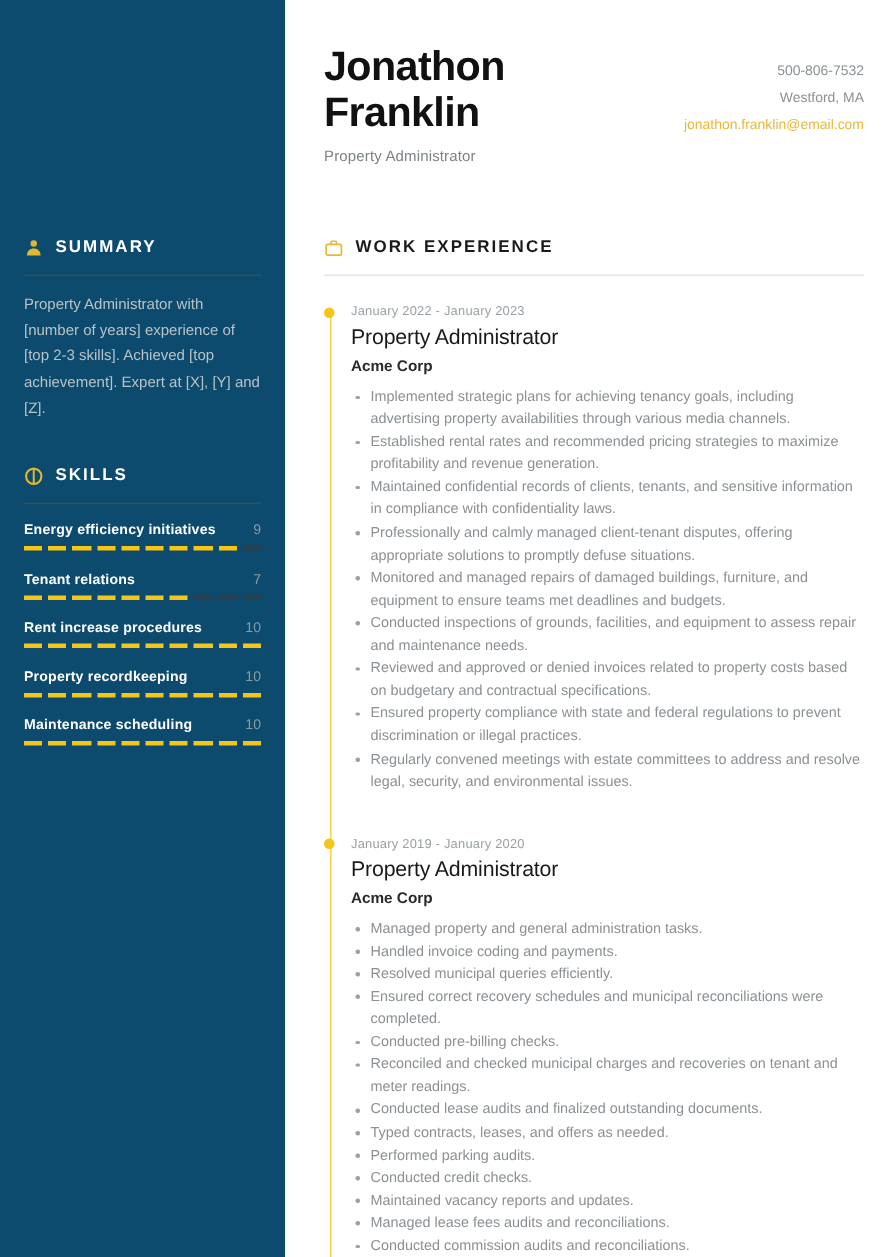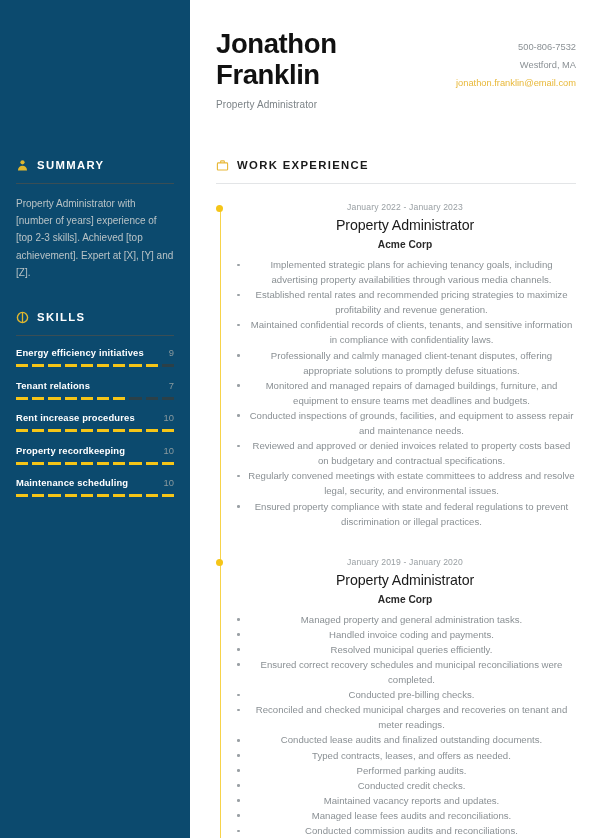--- a/index.html
+++ b/index.html
@@ -138,21 +138,21 @@
     padding-top: 10px;
   }
   .contact div {
     font-size: 9.3px;
     line-height: 18px;
     color: #8b9195;
     white-space: nowrap;
   }
   .contact .email { color: #e8b838; padding-left: 16px; }
 
-  .main-section { margin-top: 46px; text-align: center; }
+  .main-section { margin-top: 46px; }
   .main-head {
     display: flex;
     align-items: center;
     gap: 8px;
     height: 18px;
   }
   .main-head .ico {
     width: 13px;
     height: 13px;
     display: inline-flex;
@@ -396,22 +396,22 @@
               <div class="job-title">Property Administrator</div>
               <div class="job-company">Acme Corp</div>
               <ul class="bullets">
                 <li>Implemented strategic plans for achieving tenancy goals, including advertising property availabilities through various media channels.</li>
                 <li>Established rental rates and recommended pricing strategies to maximize profitability and revenue generation.</li>
                 <li>Maintained confidential records of clients, tenants, and sensitive information in compliance with confidentiality laws.</li>
                 <li>Professionally and calmly managed client-tenant disputes, offering appropriate solutions to promptly defuse situations.</li>
                 <li>Monitored and managed repairs of damaged buildings, furniture, and equipment to ensure teams met deadlines and budgets.</li>
                 <li>Conducted inspections of grounds, facilities, and equipment to assess repair and maintenance needs.</li>
                 <li>Reviewed and approved or denied invoices related to property costs based on budgetary and contractual specifications.</li>
+                <li>Ensured property compliance with state and federal regulations to prevent discrimination or illegal practices.</li>
                 <li>Regularly convened meetings with estate committees to address and resolve legal, security, and environmental issues.</li>
-                <li>Ensured property compliance with state and federal regulations to prevent discrimination or illegal practices.</li>
               </ul>
             </div>
             <div class="job">
               <span class="dot"></span>
               <div class="job-date">January 2019 - January 2020</div>
               <div class="job-title">Property Administrator</div>
               <div class="job-company">Acme Corp</div>
               <ul class="bullets">
                 <li>Managed property and general administration tasks.</li>
                 <li>Handled invoice coding and payments.</li>

